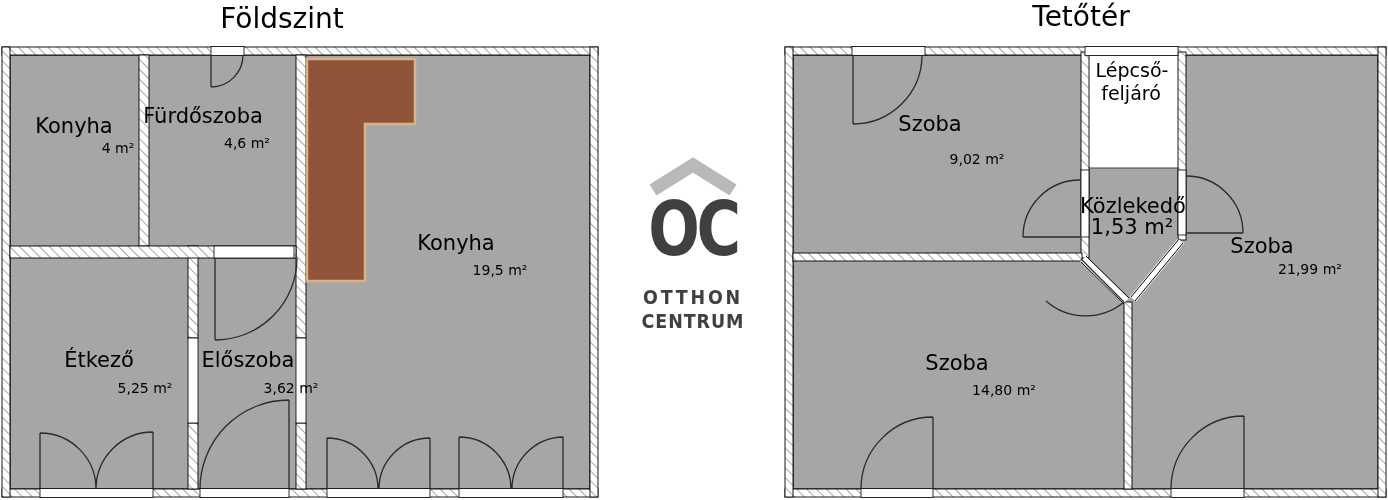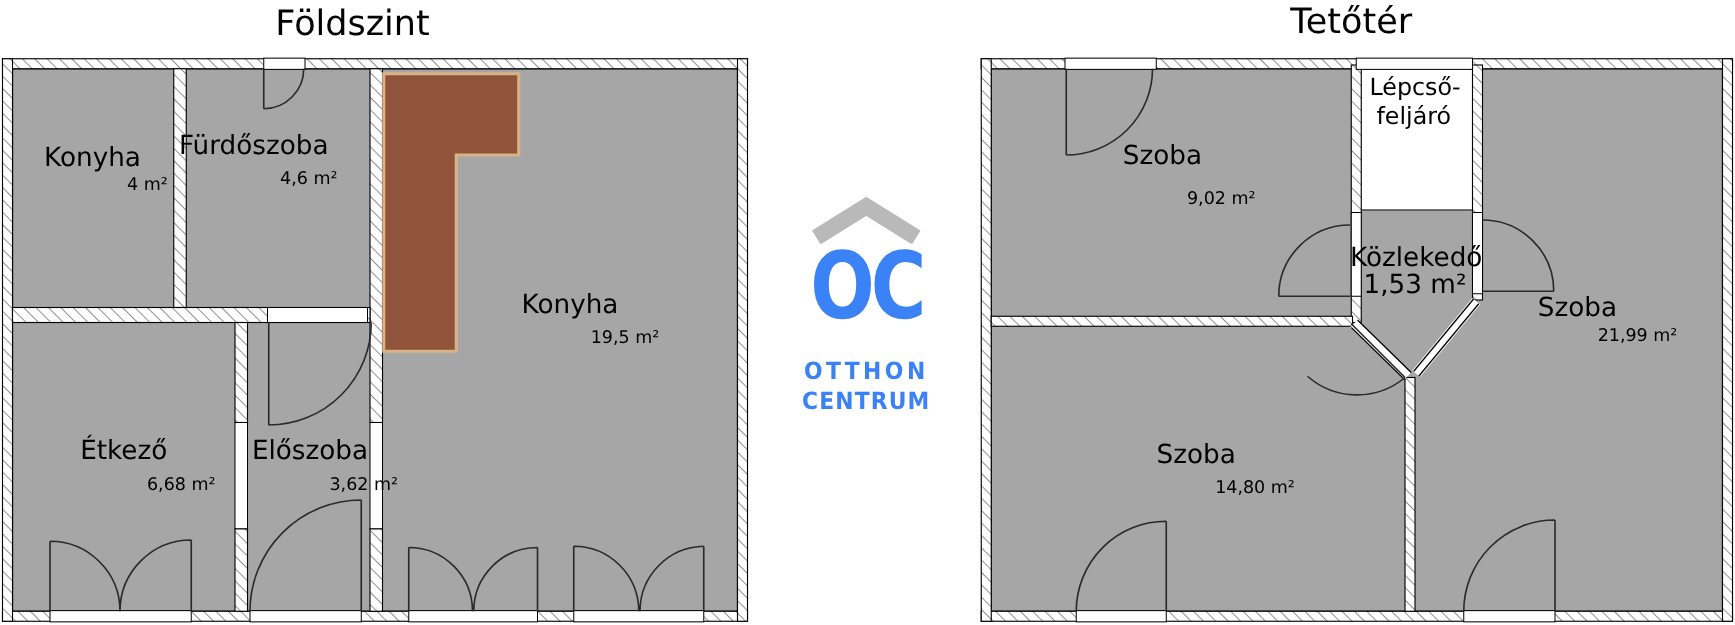--- a/index.html
+++ b/index.html
@@ -15,21 +15,21 @@
   .room-label{
     position:absolute;transform:translateX(-50%);
     font-size:21px;color:#000000;white-space:nowrap;line-height:1;
   }
   .area-label{font-size:14px;margin-left:44px;}
   .small-label{font-size:21px;}
   .stair-label{font-size:19px;}
   
   .logo{
     position:absolute;left:620px;top:150px;width:146px;
-    text-align:center;color:#3b82f6;
+    text-align:center;color:#404040;
   }
   .logo-monogram{
     font-size:74px;font-weight:bold;line-height:60px;height:62px;
     letter-spacing:-4px;transform:scaleX(0.82);transform-origin:50% 0;
   }
   .logo-line1{
     margin-top:26px;font-size:19px;font-weight:bold;letter-spacing:3px;
     transform:scaleX(0.92);transform-origin:50% 0;line-height:1.1;
   }
   .logo-line2{
@@ -144,21 +144,21 @@
 <div class="plan-title" style="left:282px;top:2px">Földszint</div>
 <div class="plan-title" style="left:1081px;top:0">Tetőtér</div>
 
 <div class="room-label" style="left:74px;top:116px">Konyha</div>
 <div class="room-label area-label" style="left:74px;top:141px">4 m²</div>
 <div class="room-label" style="left:203px;top:106px">Fürdőszoba</div>
 <div class="room-label area-label" style="left:203px;top:136px">4,6 m²</div>
 <div class="room-label" style="left:456px;top:233px">Konyha</div>
 <div class="room-label area-label" style="left:456px;top:263px">19,5 m²</div>
 <div class="room-label" style="left:99px;top:350px">Étkező</div>
-<div class="room-label area-label" style="left:101px;top:381px">6,68 m²</div>
+<div class="room-label area-label" style="left:101px;top:381px">5,25 m²</div>
 <div class="room-label" style="left:248px;top:350px">Előszoba</div>
 <div class="room-label area-label" style="left:247px;top:381px">3,62 m²</div>
 
 <div class="room-label" style="left:930px;top:114px">Szoba</div>
 <div class="room-label area-label" style="left:933px;top:152px">9,02 m²</div>
 <div class="room-label stair-label" style="left:1132px;top:61px">Lépcső-</div>
 <div class="room-label stair-label" style="left:1131px;top:84px">feljáró</div>
 <div class="room-label small-label" style="left:1133px;top:196px">Közlekedő</div>
 <div class="room-label small-label" style="left:1132px;top:217px">1,53 m²</div>
 <div class="room-label" style="left:1262px;top:236px">Szoba</div>

